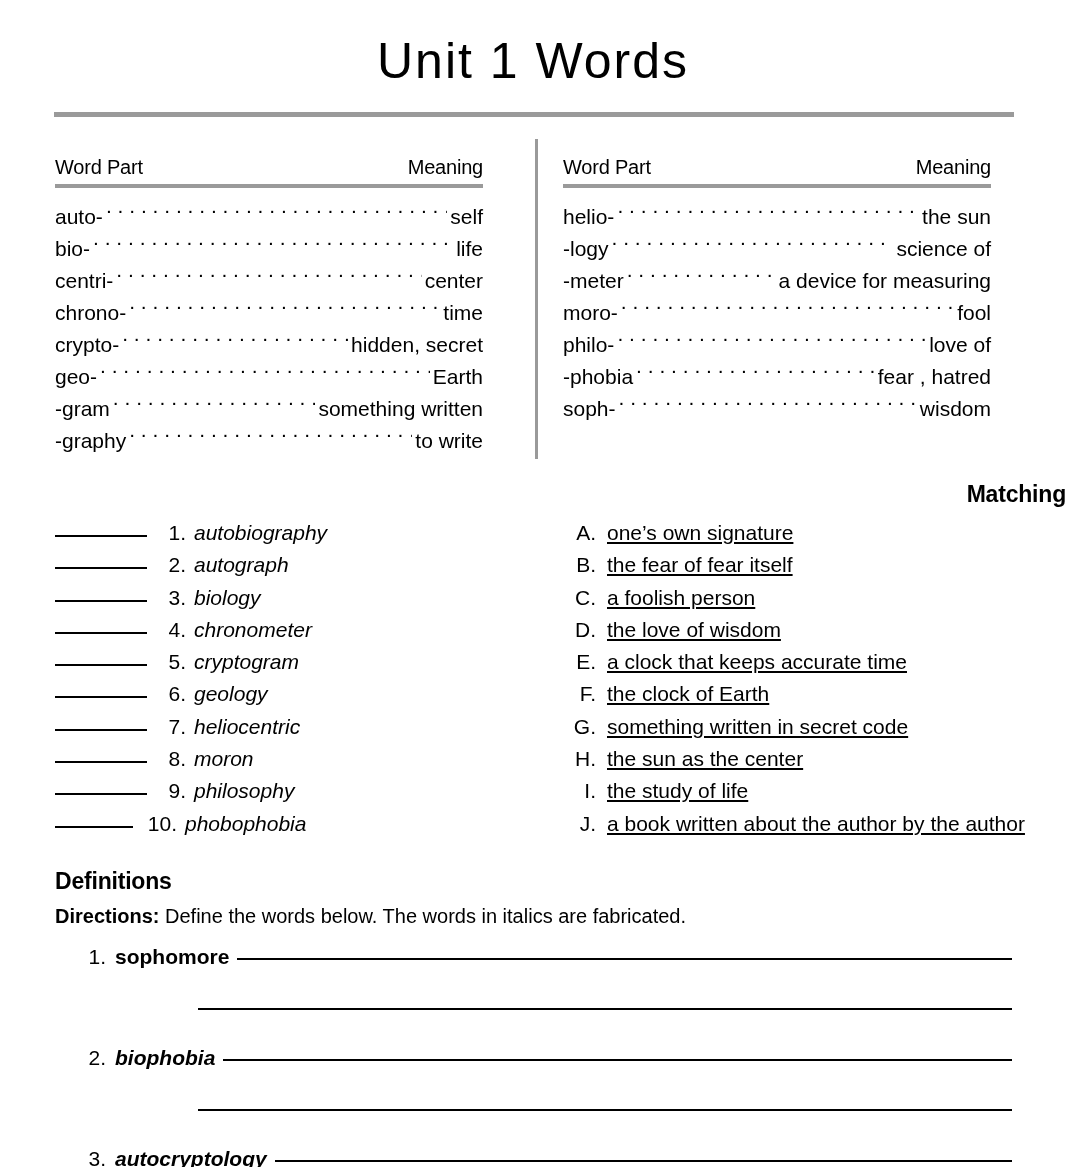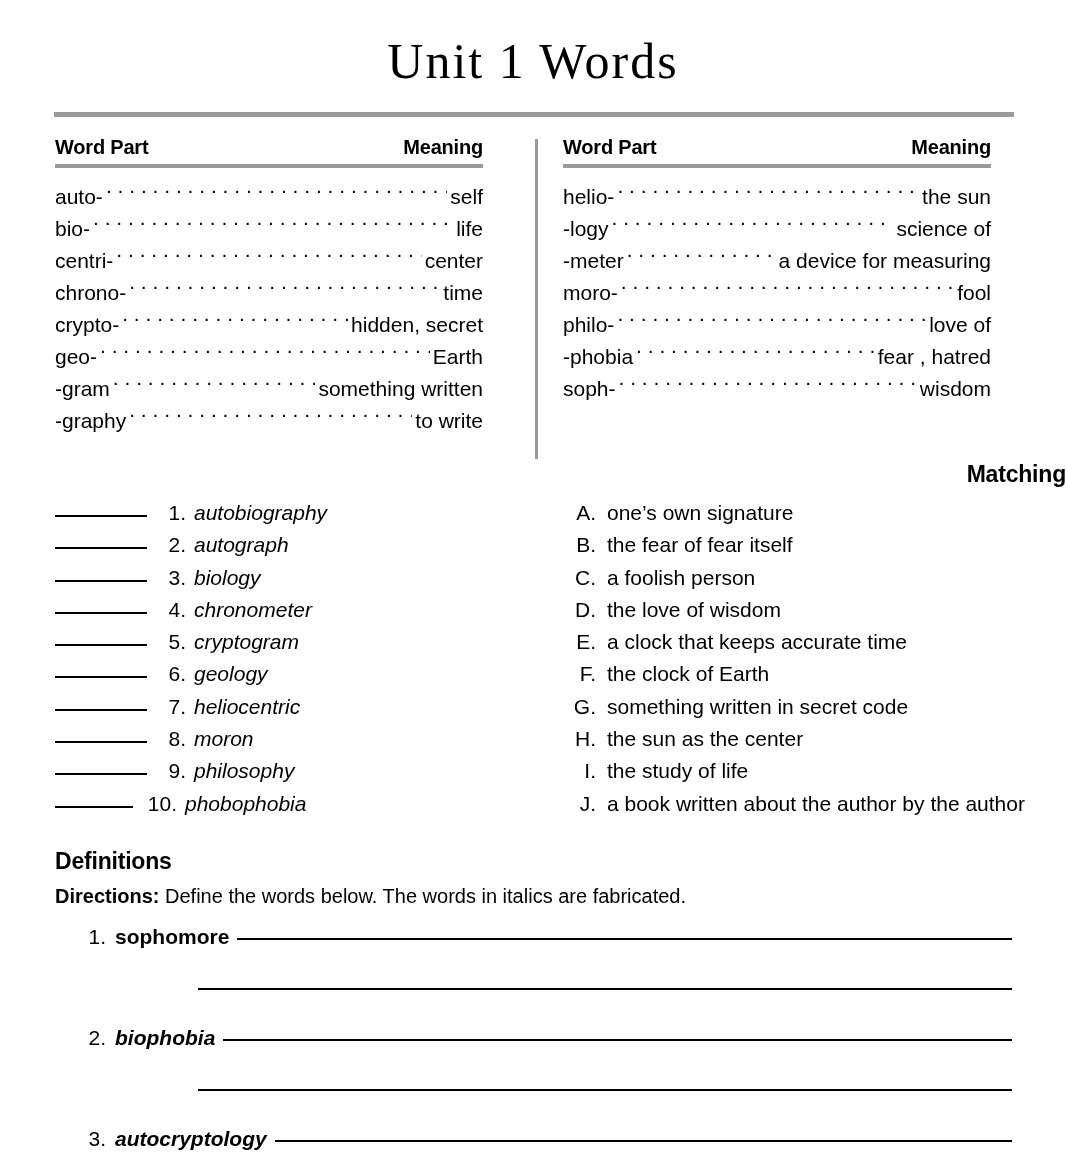--- a/index.html
+++ b/index.html
@@ -18,21 +18,21 @@
   }
 
   
   .title {
     text-align: center;
     font-size: 50px;
     font-weight: 400;
     letter-spacing: 2px;
     line-height: 1;
     padding-top: 36px;
-    font-family: Liberation Serif, serif;
+    font-family: Liberation Sans, sans-serif;
     font-stretch: normal;
   }
   .title-rule {
     height: 5px;
     background: #9a9a9a;
     margin: 26px 52px 0 54px;
   }
 
   
   .wp-wrap {
@@ -40,22 +40,23 @@
     margin-top: 19px;
     padding: 0 54px 0 55px;
     position: relative;
   }
   .wp-col { width: 428px; }
   .wp-col.right { margin-left: 80px; }
   .wp-head {
     display: flex;
     justify-content: space-between;
     font-size: 20px;
-    font-weight: bold;
+    font-weight: normal;
     letter-spacing: -0.2px;
+    margin-top: 20px;
   }
   .wp-rule {
     height: 4px;
     background: #9a9a9a;
     margin-top: 5px;
   }
   .wp-list { margin-top: 13px; }
   .wp-row {
     display: flex;
     align-items: flex-start;
@@ -135,21 +136,21 @@
     display: flex;
     font-size: 21px;
     line-height: 32.3px;
   }
   .ans-letter {
     flex: none;
     width: 28px;
     text-align: right;
     margin-right: 11px;
   }
-  .ans-text { flex: 1 1 auto; max-width: 420px; }
+  .ans-text { flex: 1 1 auto; max-width: 420px; text-decoration: underline; }
 
   
   .def-heading { margin: 28px 0 0 55px; }
   .def-directions {
     margin: 8px 0 0 55px;
     font-size: 20px;
     line-height: 26px;
   }
   .def-directions b { font-weight: bold; }
 

